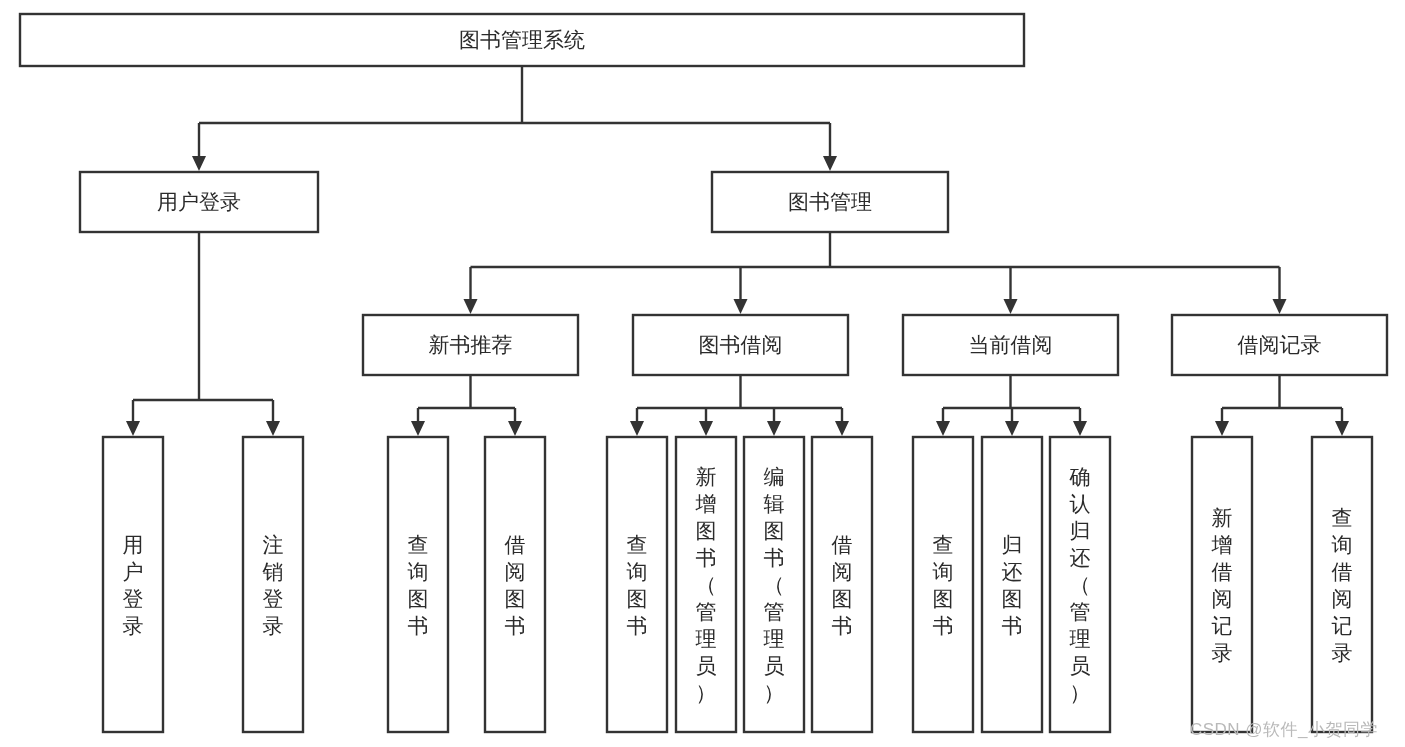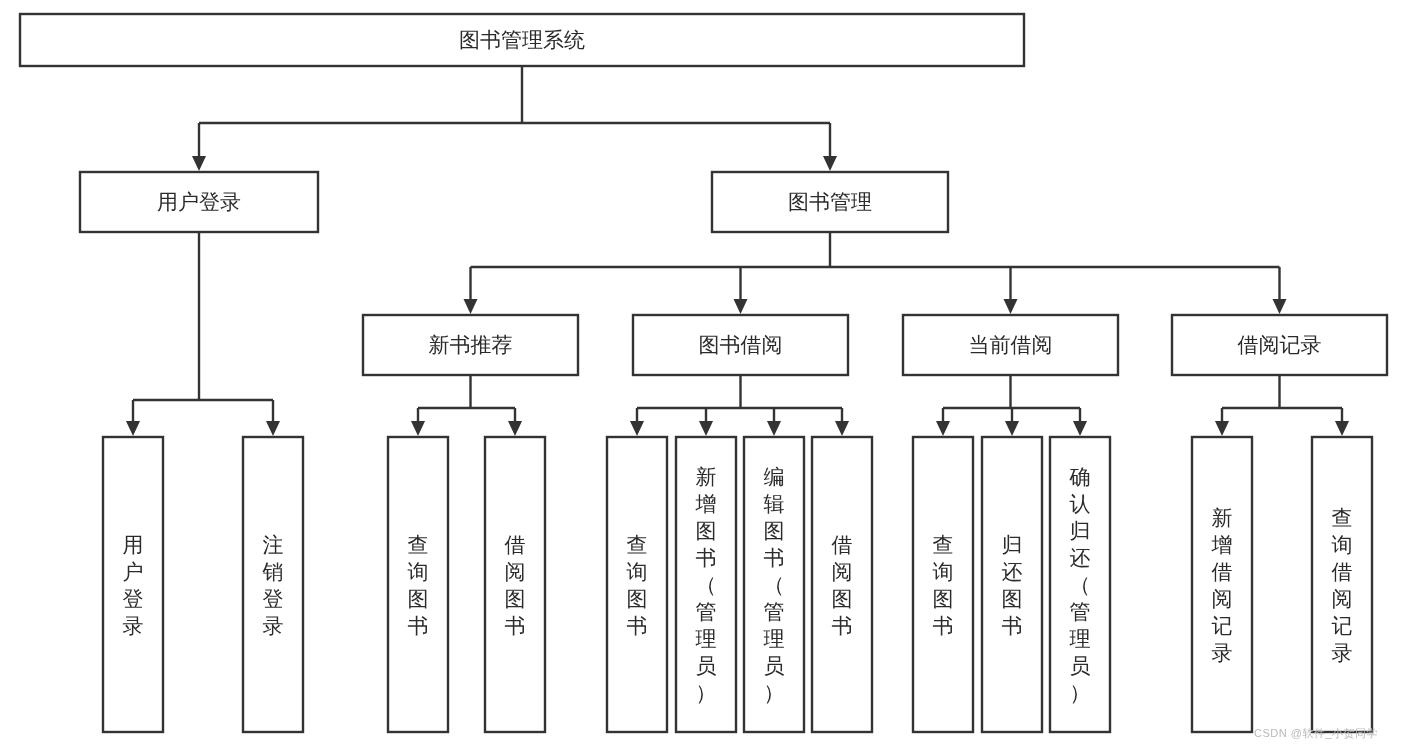--- a/index.html
+++ b/index.html
@@ -51,21 +51,21 @@
     font-family: "Liberation Sans", "DejaVu Sans", sans-serif;
     font-size: 21px;
     fill: #2b2b2b;
     text-anchor: middle;
   }
   .watermark {
     position: absolute;
     right: 8px;
     bottom: 6px;
     font-family: "Liberation Sans", "DejaVu Sans", sans-serif;
-    font-size: 11px;
+    font-size: 17px;
     color: #b9b9b9;
     letter-spacing: 0.5px;
     white-space: nowrap;
     user-select: none;
   }
 </style>
 </head>
 <body>
 
 <div id="diagram-root">

